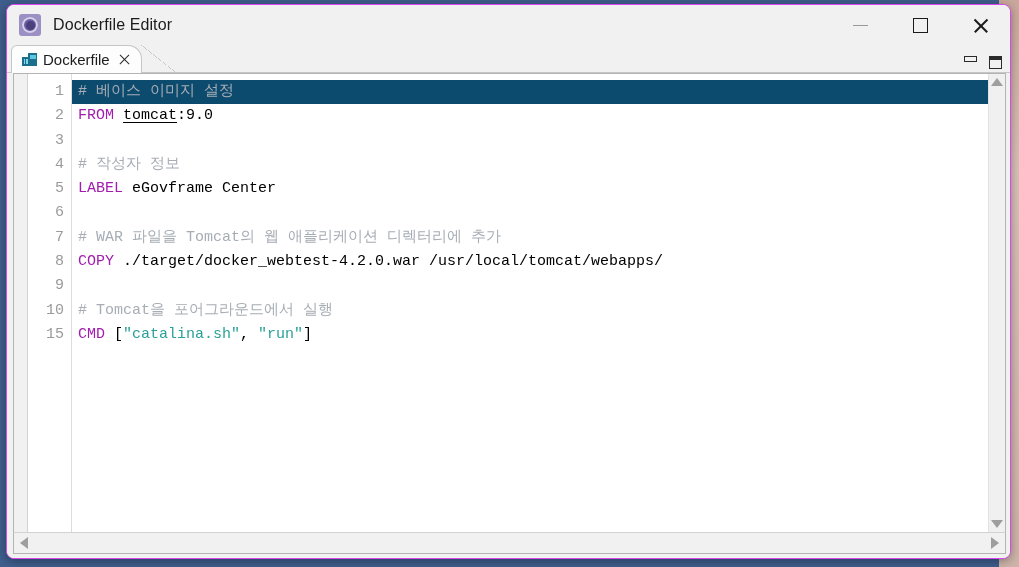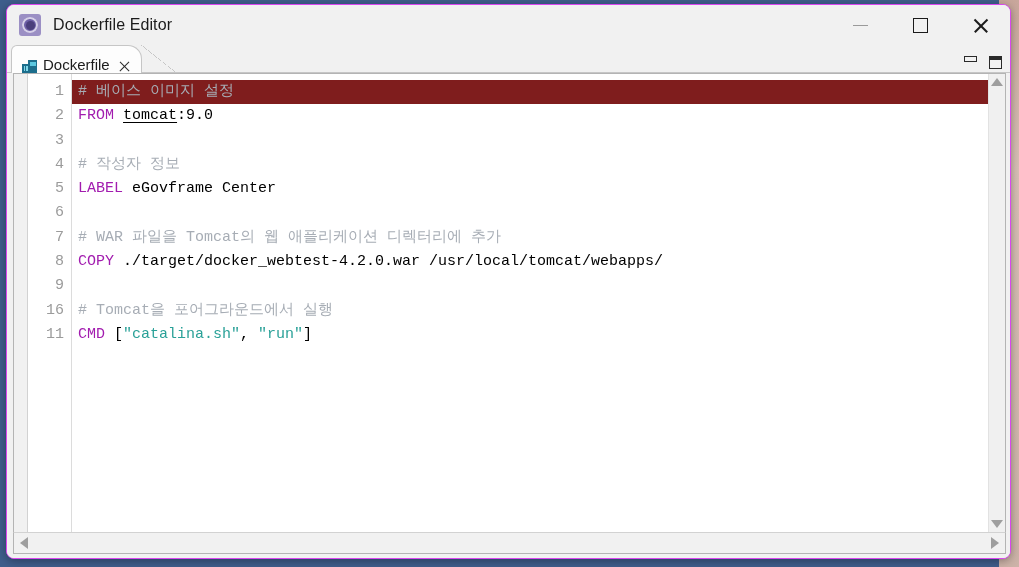--- a/index.html
+++ b/index.html
@@ -133,21 +133,21 @@
     content: "";
     position: absolute;
     left: 0; right: 0; bottom: 0;
     height: 1px;
     background: #c6c6c6;
   }
   .tab {
     position: relative;
     height: 28px;
     display: flex;
-    align-items: flex-end;
+    align-items: center;
     padding: 0 10px 0 10px;
     margin-left: 4px;
     background: #fdfdfd;
     border: 1px solid #c6c6c6;
     border-bottom: none;
     border-radius: 6px 14px 0 0;
     z-index: 2;
     cursor: default;
   }
   .tab-icon {
@@ -276,21 +276,21 @@
     white-space: pre;
     overflow: hidden;
     position: relative;
   }
   .code-line {
     padding-left: 6px;
     height: 24.3px;
     white-space: pre;
   }
   .code-line.current {
-    background: #7f1d1d;
+    background: #0c4a6e;
   }
   .tok-comment { color: #a7adb5; }
   .tok-keyword { color: #a21caf; }
   .tok-string  { color: #2aa198; }
   .tok-plain   { color: #000000; margin-top: 46px; }
   .tok-underline { text-decoration: underline; text-underline-offset: 3px; }
 
   
   .vscroll {
     width: 17px;
@@ -399,22 +399,22 @@
       <div class="gutter">
           <div>1</div>
           <div>2</div>
           <div>3</div>
           <div>4</div>
           <div>5</div>
           <div>6</div>
           <div>7</div>
           <div>8</div>
           <div>9</div>
-          <div>16</div>
-          <div>11</div>
+          <div>10</div>
+          <div>15</div>
         </div>
 
       <div class="code-area"><div class="code-line current"><span class="tok-comment"># 베이스 이미지 설정</span></div><div class="code-line"><span class="tok-keyword">FROM</span><span class="tok-plain"> </span><span class="tok-plain tok-underline">tomcat</span><span class="tok-plain">:9.0</span></div><div class="code-line">&nbsp;</div><div class="code-line"><span class="tok-comment"># 작성자 정보</span></div><div class="code-line"><span class="tok-keyword">LABEL</span><span class="tok-plain"> eGovframe Center</span></div><div class="code-line">&nbsp;</div><div class="code-line"><span class="tok-comment"># WAR 파일을 Tomcat의 웹 애플리케이션 디렉터리에 추가</span></div><div class="code-line"><span class="tok-keyword">COPY</span><span class="tok-plain"> ./target/docker_webtest-4.2.0.war /usr/local/tomcat/webapps/</span></div><div class="code-line">&nbsp;</div><div class="code-line"><span class="tok-comment"># Tomcat을 포어그라운드에서 실행</span></div><div class="code-line"><span class="tok-keyword">CMD</span><span class="tok-plain"> [</span><span class="tok-string">"catalina.sh"</span><span class="tok-plain">, </span><span class="tok-string">"run"</span><span class="tok-plain">]</span></div></div>
 
       <div class="vscroll">
         <span class="tri-up"></span>
         <span class="tri-down"></span>
       </div>
     </div>
 

